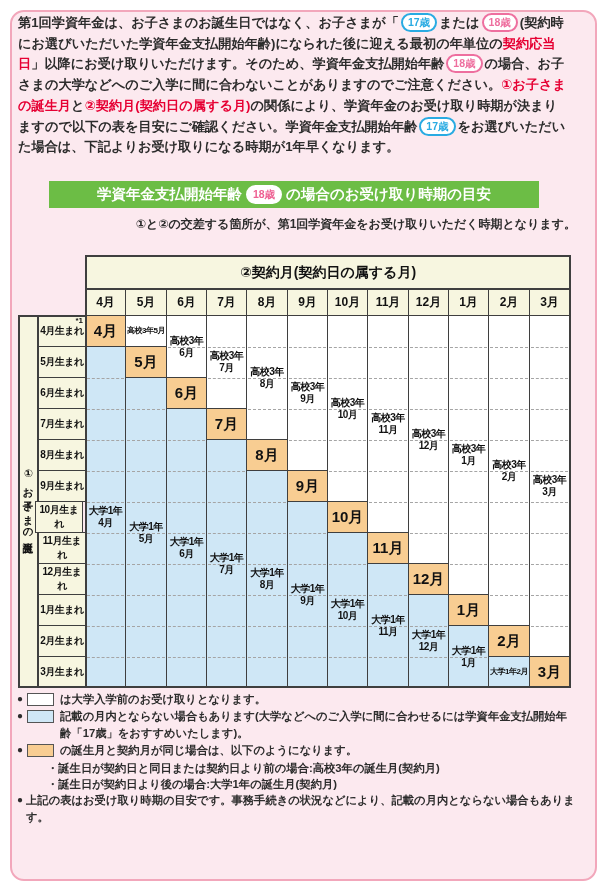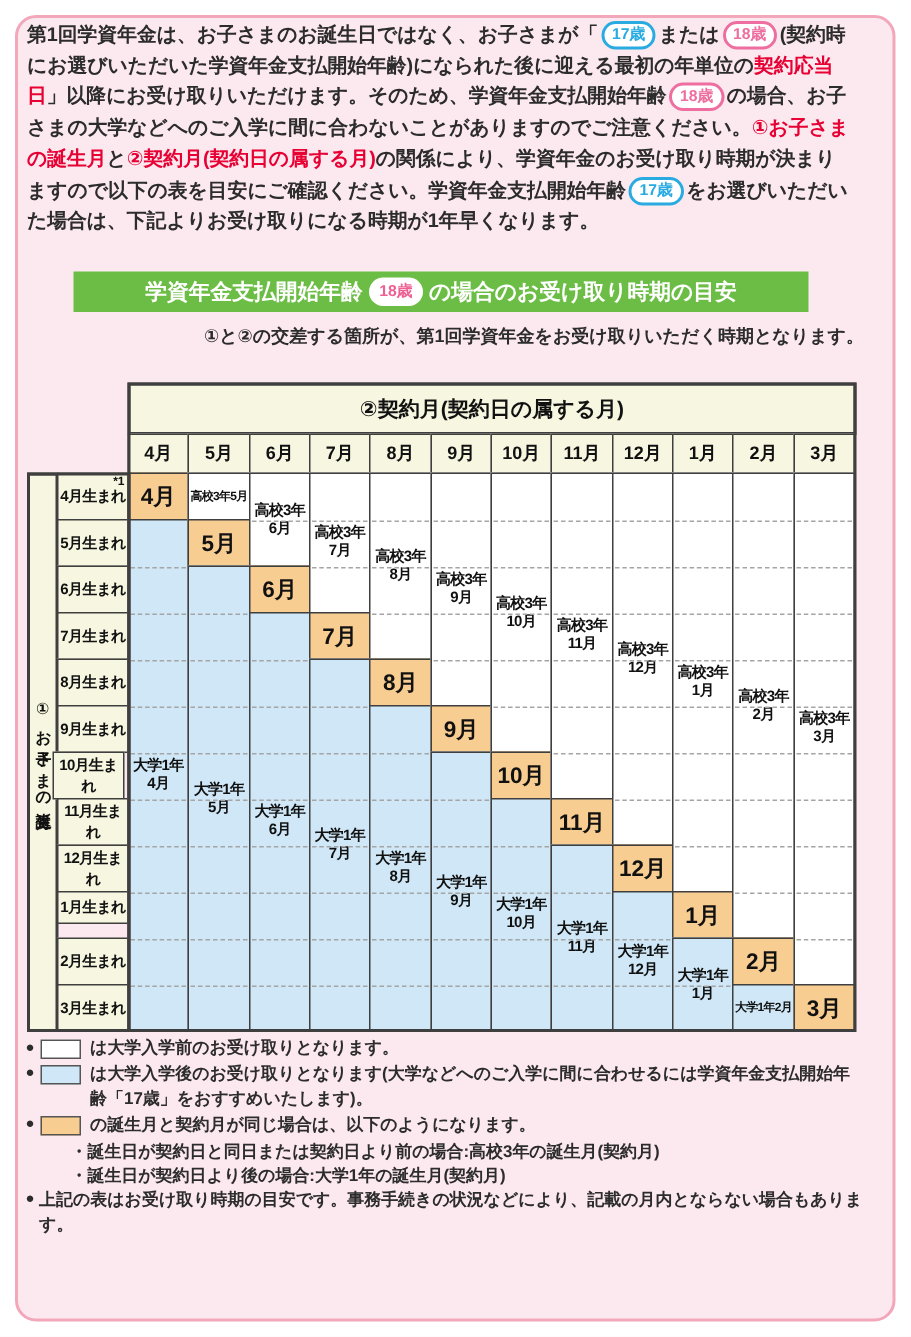--- a/index.html
+++ b/index.html
@@ -83,21 +83,21 @@
         <div class="tc thead" style="left: 511px; top: 34px; width: 41px; height: 27px;">3月</div>
         <div class="tc rlabel" style="left: 20px; top: 60px; width: 48px; height: 32px;">4月生まれ<span class="rnote">*1</span></div>
         <div class="tc rlabel" style="left: 20px; top: 91px; width: 48px; height: 32px;">5月生まれ</div>
         <div class="tc rlabel" style="left: 20px; top: 122px; width: 48px; height: 32px;">6月生まれ</div>
         <div class="tc rlabel" style="left: 20px; top: 153px; width: 48px; height: 32px;">7月生まれ</div>
         <div class="tc rlabel" style="left: 20px; top: 184px; width: 48px; height: 32px;">8月生まれ</div>
         <div class="tc rlabel" style="left: 20px; top: 215px; width: 48px; height: 32px;">9月生まれ</div>
         <div class="tc rlabel" style="left: 5px; top: 246px; width: 48px; height: 32px; margin-left: 12px;">10月生まれ</div>
         <div class="tc rlabel" style="left: 20px; top: 277px; width: 48px; height: 32px;">11月生まれ</div>
         <div class="tc rlabel" style="left: 20px; top: 308px; width: 48px; height: 32px;">12月生まれ</div>
-        <div class="tc rlabel" style="left: 20px; top: 339px; width: 48px; height: 22px;">1月生まれ</div>
+        <div class="tc rlabel" style="left: 20px; top: 339px; width: 48px; height: 32px;">1月生まれ</div>
         <div class="tc rlabel" style="left: 20px; top: 370px; width: 48px; height: 32px;">2月生まれ</div>
         <div class="tc rlabel" style="left: 20px; top: 401px; width: 48px; height: 32px;">3月生まれ</div>
         <div class="tc diag" style="left: 67px; top: 60px; width: 41px; height: 32px;">4月</div>
         <div class="tc univ" style="left: 67px; top: 91px; width: 41px; height: 342px;">
           <div>
             <div>大学1年</div>
             <div>4月</div>
           </div>
           <div class="tdash" style="top: 31px;"></div>
           <div class="tdash" style="top: 62px;"></div>
@@ -344,21 +344,21 @@
 
   <div class="legend" id="legend">
       <div class="litem">
         <span class="lbul">●</span>
         <span class="sw "></span>
         <div class="ltext">は大学入学前のお受け取りとなります。</div>
       </div>
       <div class="litem">
         <span class="lbul">●</span>
         <span class="sw blue"></span>
-        <div class="ltext">は大学入学後のお受け取りとなります(大学などへのご入学に間に合わせるには学資年金支払開始年齢「17歳」をおすすめいたします)。</div>
+        <div class="ltext">記載の月内とならない場合もあります(大学などへのご入学に間に合わせるには学資年金支払開始年齢「17歳」をおすすめいたします)。</div>
       </div>
       <div class="litem">
         <span class="lbul">●</span>
         <span class="sw orange"></span>
         <div class="ltext">の誕生月と契約月が同じ場合は、以下のようになります。</div>
       </div>
       <div class="lsub">・誕生日が契約日と同日または契約日より前の場合:高校3年の誕生月(契約月)</div>
       <div class="lsub">・誕生日が契約日より後の場合:大学1年の誕生月(契約月)</div>
       <div class="litem">
         <span class="lbul">●</span>

